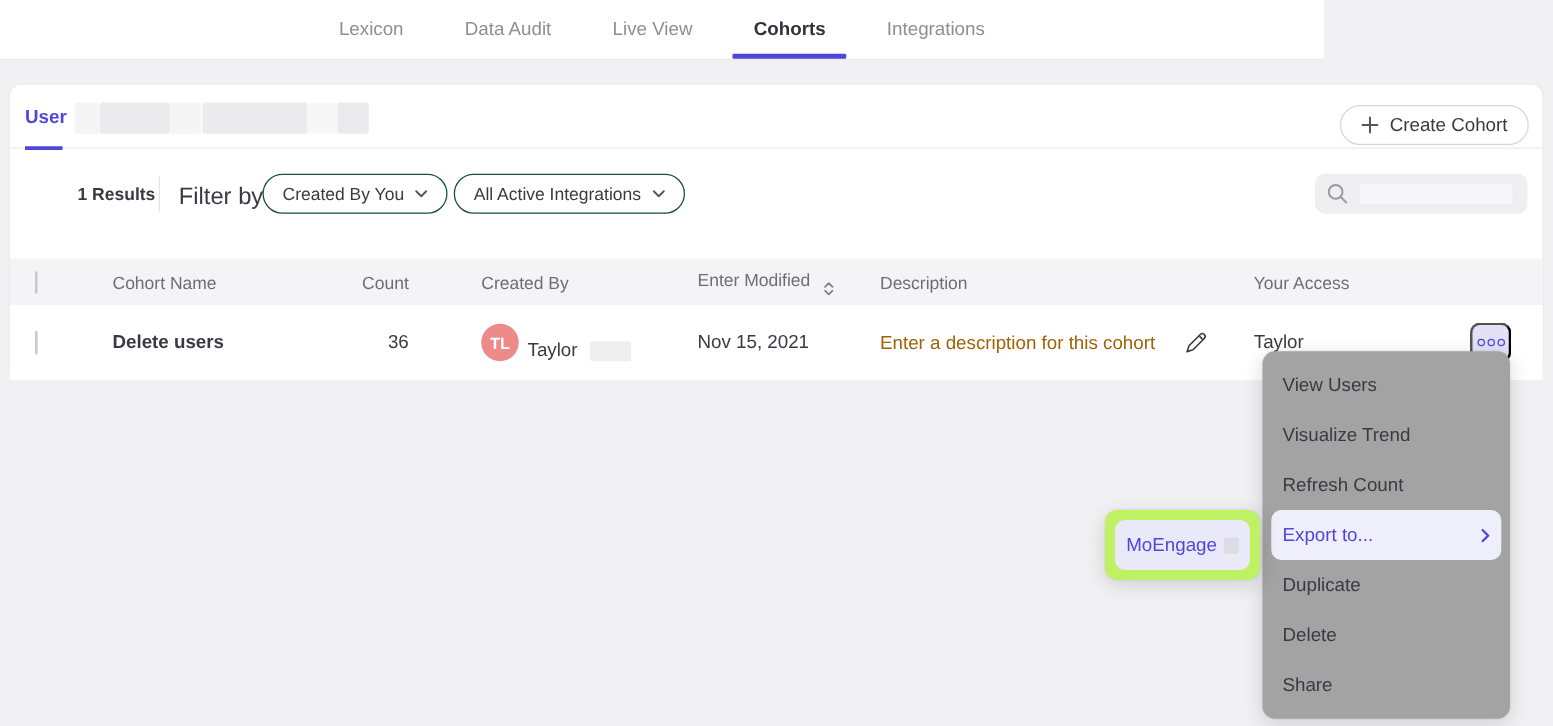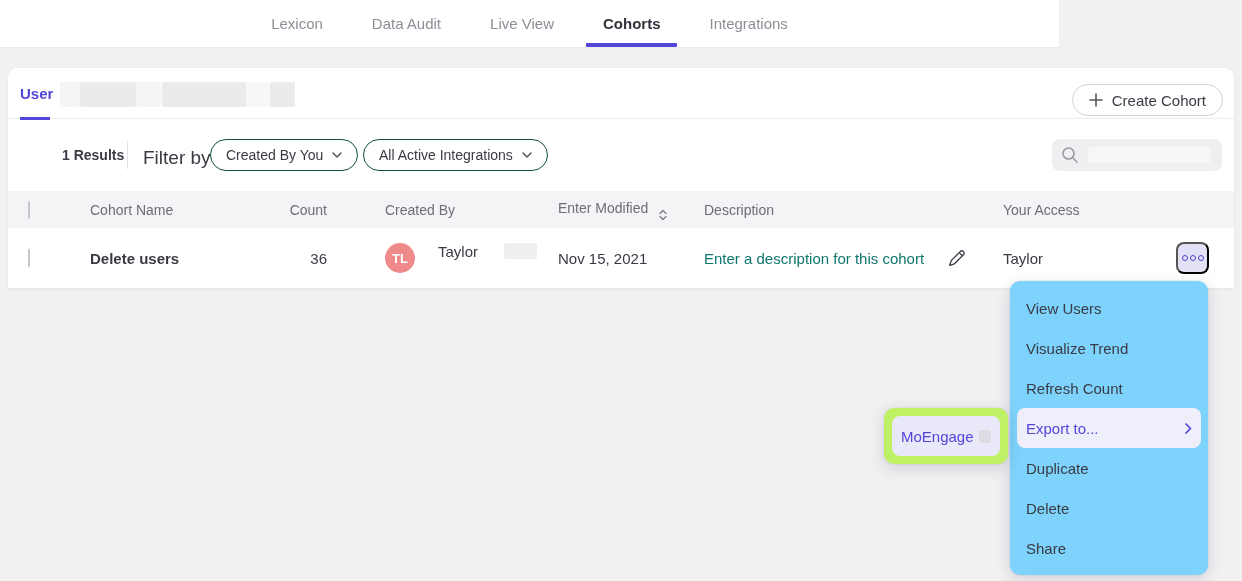--- a/index.html
+++ b/index.html
@@ -67,58 +67,58 @@
   }
   .dd-created { left:202px; }
   .dd-integrations { left:355px; }
   .searchbox {
     position:absolute; right:12px; top:20px; width:170px; height:32px;
     background:#efeff1; border-radius:8px; display:flex; align-items:center; padding:0 9px;
   }
   .searchbox .redact-inner { width:122px; height:16px; background:#f7f7f9; border-radius:3px; margin-left:9px; }
 
   
-  .thead { position:relative; height:37px; background:#f4f4f6; font-size:14px; color:#6d6d78; }
+  .thead { position:relative; height:37px; background:#f4f4f6; font-size:14px; color:#6d6d78;margin-top:16px; }
   .trow  { position:relative; height:60px; background:#fff; font-size:15px; color:#3a3a44; }
   .cell  { position:absolute; top:50%; transform:translateY(-50%); white-space:nowrap; }
   .c-check { left:20px; }
   .c-name  { left:82px; }
   .c-count { left:230px; width:89px; text-align:right; }
   .c-created { left:377px; }
   .c-modified { left:550px; }
   .c-desc { left:696px; }
   .c-access { left:995px; }
   .c-actions { left:1168px; }
 
   .checkbox {
     width:19px; height:19px; border:1.5px solid #c7c7cd; border-radius:4px; background:#fff; cursor:pointer;
   }
   .cohort-name { font-weight:600; }
-  .createdby { display:flex; align-items:flex-start; gap:23px; }
+  .createdby { display:flex; align-items:flex-end; gap:7px; }
   .avatar {
     width:30px; height:30px; border-radius:50%; background:#ef8a8a;
     display:flex; align-items:center; justify-content:center;
     color:#fff; font-size:13px; font-weight:600;
   }
   .name-redact { width:33px; height:16px; background:#efeff0; border-radius:2px; margin-left:3px; }
-  .desc-placeholder { color:#0f766e; display:flex; align-items:center; gap:23px; }
+  .desc-placeholder { color:#a16207; display:flex; align-items:center; gap:23px; }
   .sorticon { display:inline-flex; flex-direction:column; gap:1px; margin-left:7px; vertical-align:-2px; }
 
   .ellipsis-btn {
     width:33px; height:32px; background:#e2e1f6; border-radius:8px;
     display:flex; align-items:center; justify-content:center; gap:2px; cursor:pointer;
   }
   .ellipsis-btn .ring {
     width:6px; height:6px; border:1.6px solid #5246d9; border-radius:50%;
   }
 
   
   .menu {
     position:absolute; left:1010px; top:281px; width:198px;
-    background:#7dd3fc; border-radius:10px; padding:7px 0;
+    background:#a3a3a3; border-radius:10px; padding:7px 0;
     box-shadow:0 4px 16px rgba(40,40,60,0.16), 0 0 0 1px rgba(0,0,0,0.03);
   }
   .menu-item {
     height:40px; margin:0 7px; padding:0 9px; border-radius:8px;
     display:flex; align-items:center; justify-content:space-between;
     font-size:15px; color:#3a3a44; cursor:pointer;
   }
   .menu-item.highlighted { background:#efeefb; color:#5246d9; }
 
   

